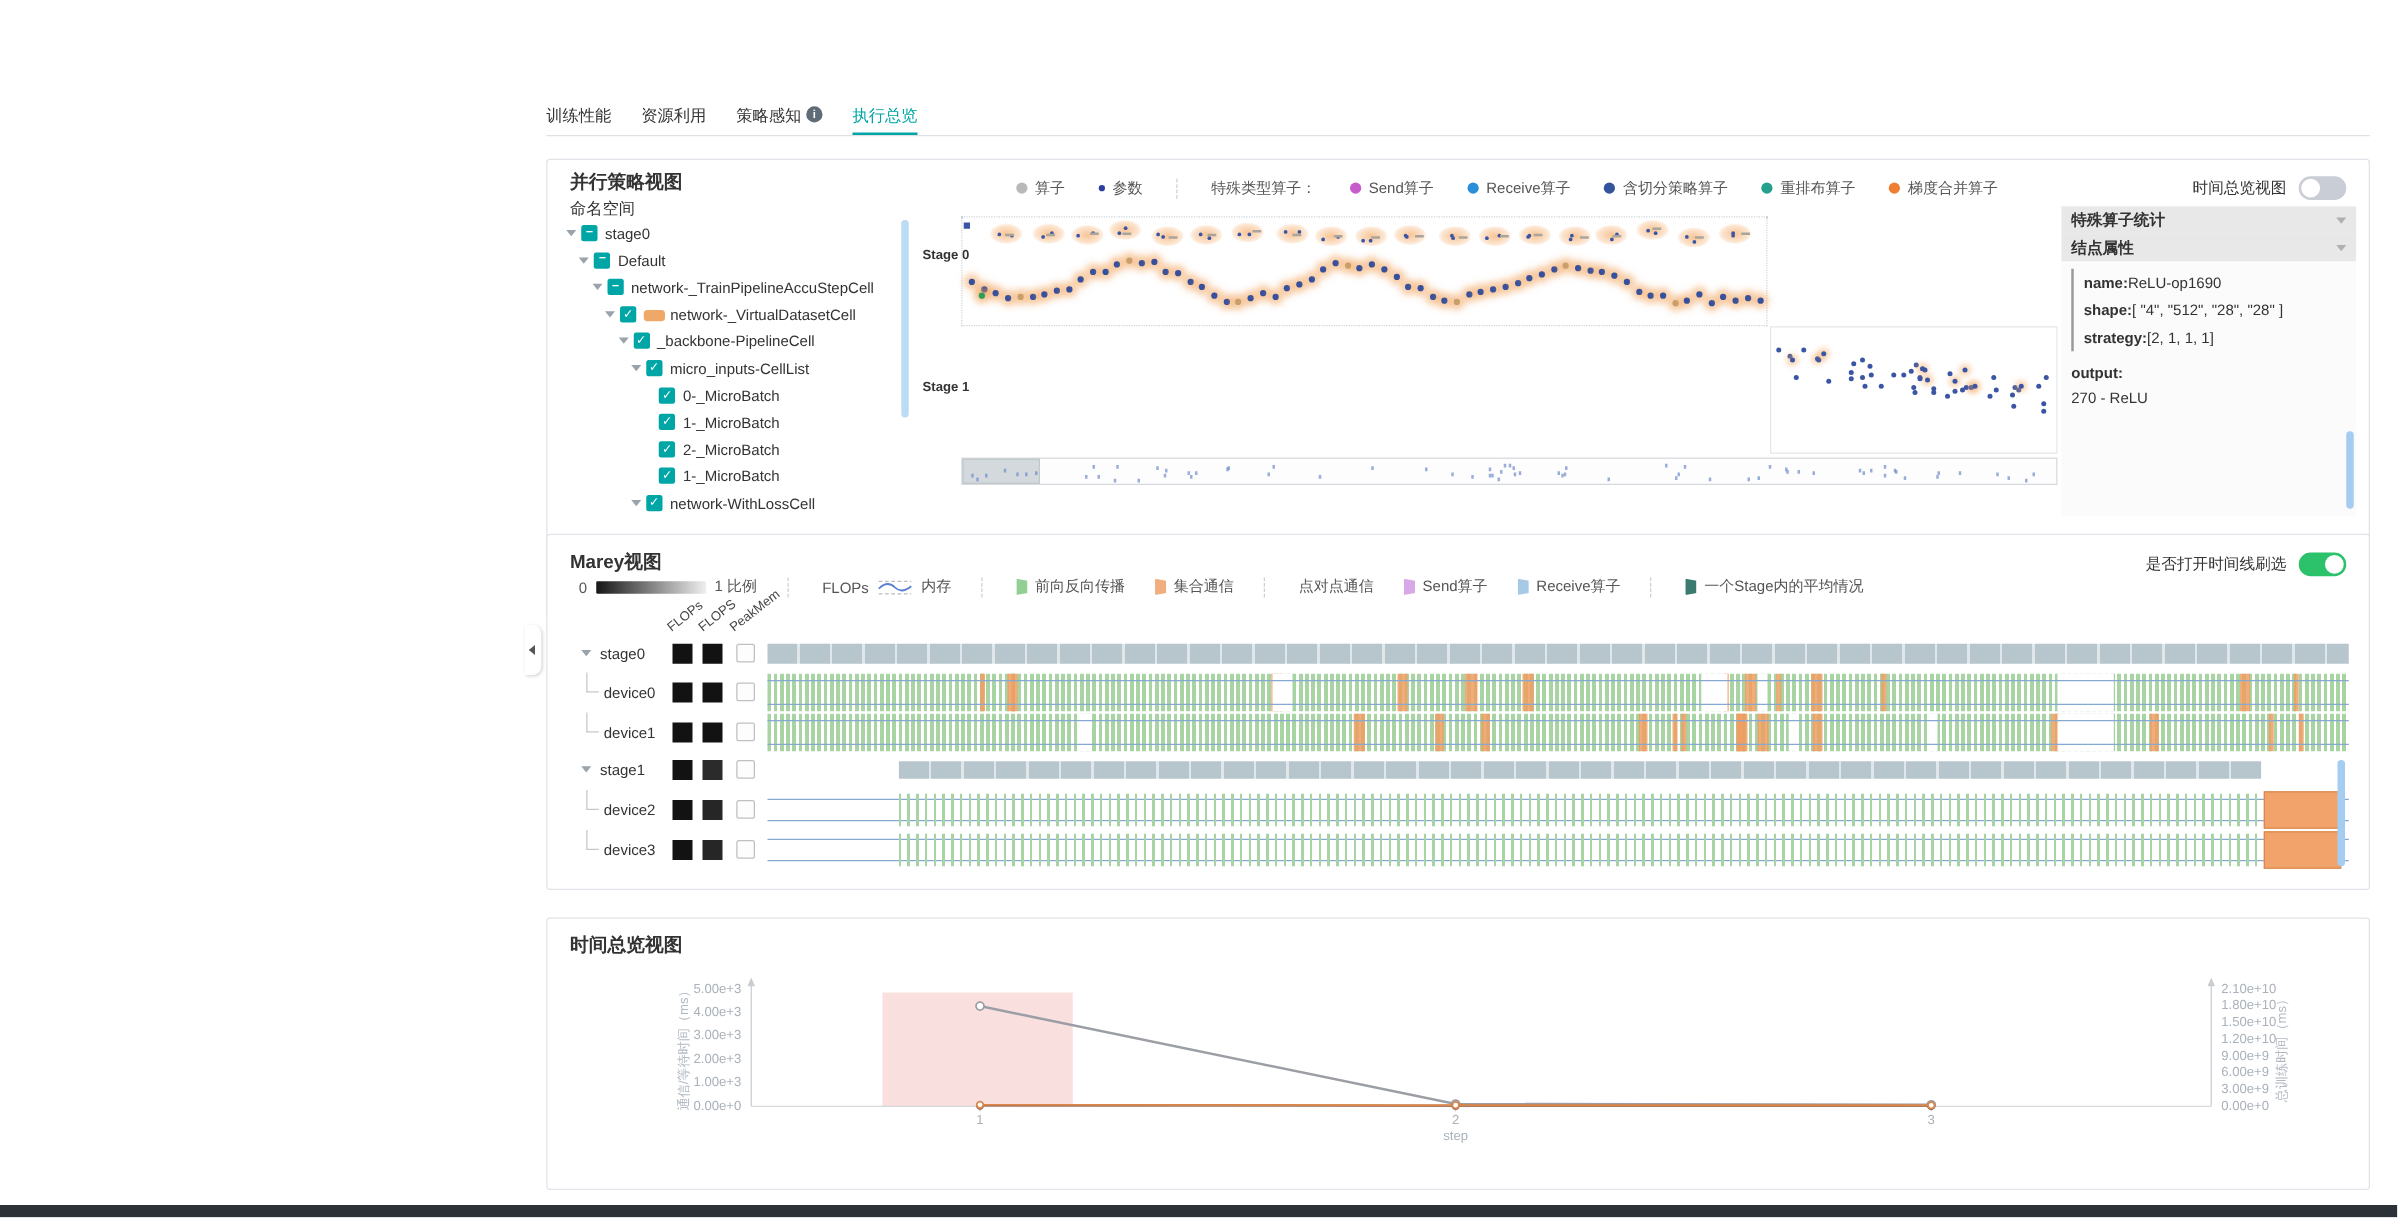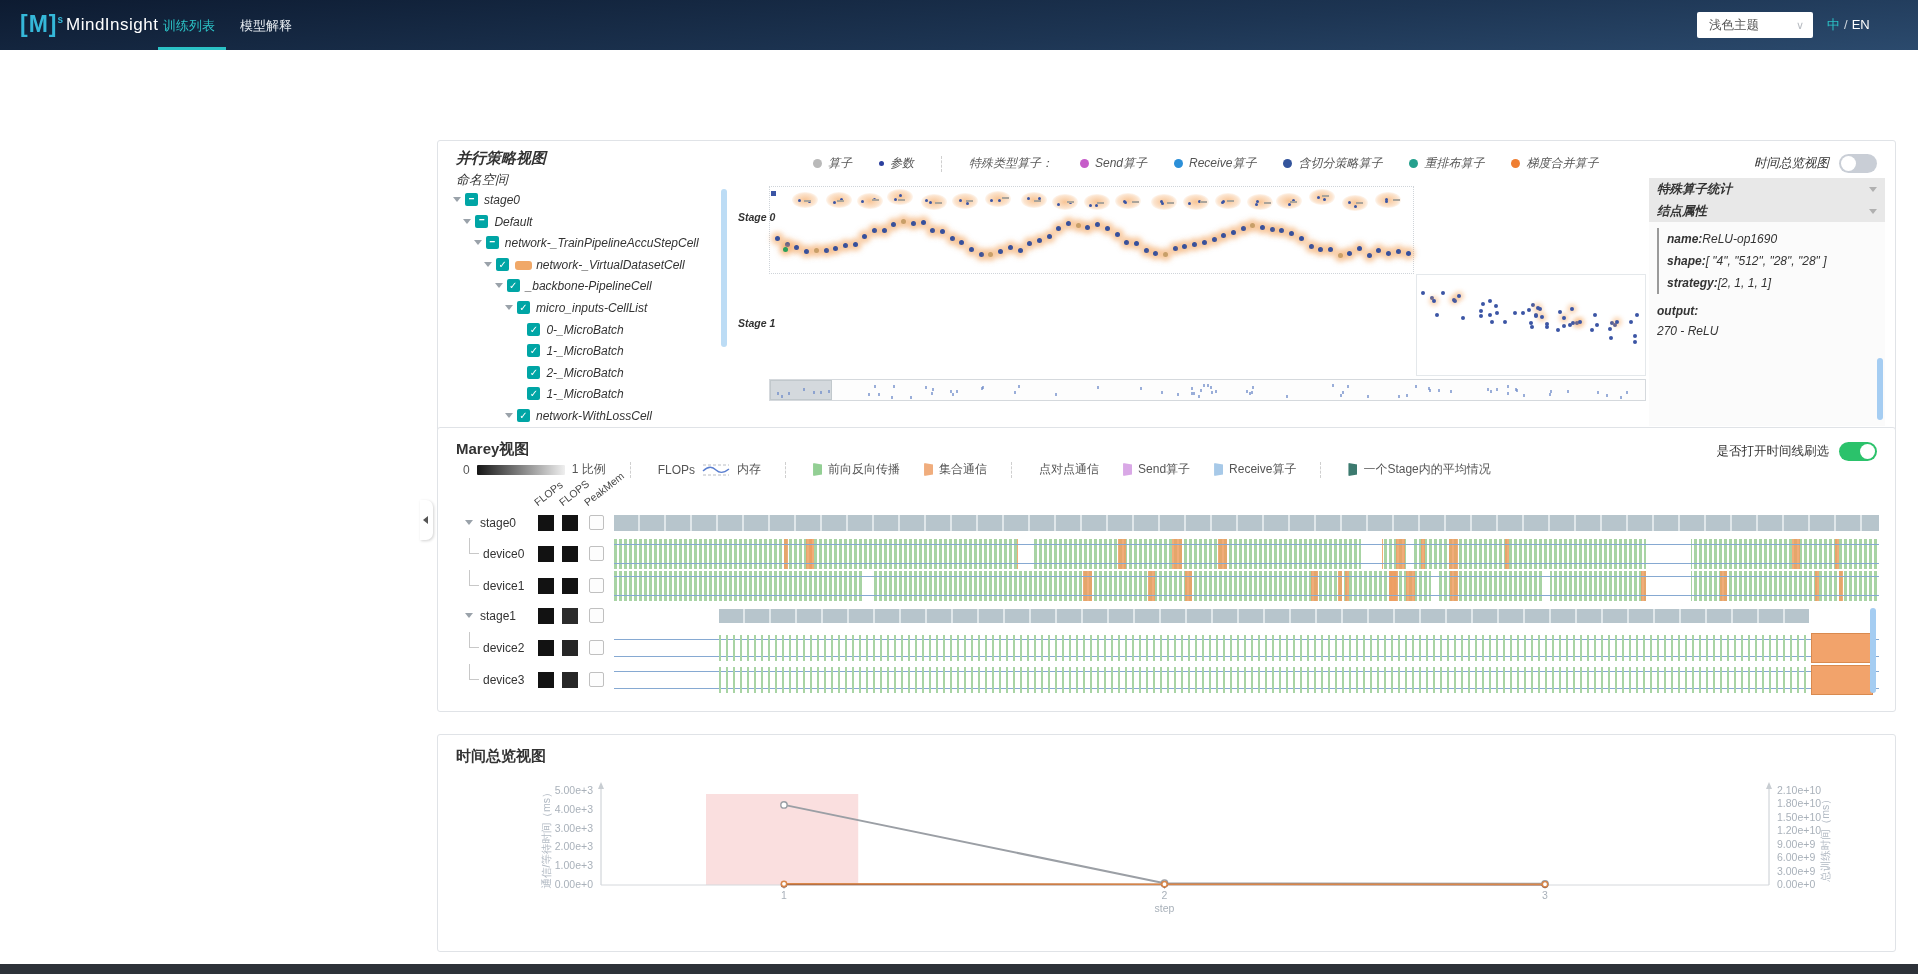--- a/index.html
+++ b/index.html
@@ -48,21 +48,21 @@
   .mtab { font-size:13px; color:#333; padding-bottom:7px; cursor:pointer; display:flex; align-items:flex-start; gap:4px;}
   .mtab.active { color:#00a5a5; border-bottom:2px solid #00a5a5; }
   .info-ic { display:inline-block; width:13px; height:13px; border-radius:50%; background:#5f6b77; color:#fff;
     font-size:9px; font-weight:bold; text-align:center; line-height:13px; margin-top:1px;}
 
   
   .card { position:absolute; left:437px; width:1459px; background:#fff; border:1px solid #e0e3e7; border-radius:3px; }
   .card-title { position:absolute; left:18px; font-size:15px; font-weight:bold; color:#333; }
 
   
-  #card1 { top:140px; height:365px;font-style:italic; }
+  #card1 { top:127px; height:365px; }
   .ns-label { position:absolute; left:18px; top:30px; font-size:13px; color:#333; }
   .tree-row { position:absolute; height:18px; font-size:12px; color:#333; white-space:nowrap; }
   .expander { position:absolute; width:0; height:0; border-top:5px solid #9aa2aa; border-left:4px solid transparent;
     border-right:4px solid transparent; top:6px; cursor:pointer;}
   .cb { position:absolute; top:2px; width:13px; height:13px; border-radius:2px; background:#00a5a5;
     color:#fff; font-size:10px; line-height:13px; text-align:center; cursor:pointer;}
   .cb.partial::after { content:"–"; position:relative; top:-1.5px; font-weight:bold;}
   .cb.checked::after { content:"✓"; }
   .tree-icon { position:absolute; top:5px; width:17px; height:9px; border-radius:3px; background:#f0a868; }
   .tree-label { position:absolute; top:2px; }
@@ -139,40 +139,41 @@
   .tv-marker .ln { position:absolute; left:0; top:3px; width:24px; height:2px; }
   .tv-marker .ci { position:absolute; left:8px; top:0; width:8px; height:8px; border-radius:50%; background:#fff; border:1.5px solid; }
 
   .footer-strip { position:absolute; left:0; top:964px; width:1918px; height:10px; background:#2d3239; }
 </style>
 </head>
 <body>
 
 <div class="page">
 
-  <div class="navbar">
-    <div class="logo"><span>[M]</span><sup>s</sup></div>
-    <div class="brand">MindInsight</div>
-    <div class="nav-item active" style="left:163px;">训练列表</div>
-    <div class="nav-item" style="left:240px;">模型解释</div>
-    <div class="nav-underline"></div>
-    <div class="theme-select">
-      <span>浅色主题</span>
-      <span class="chev">∨</span>
-    </div>
-    <div class="lang">
-      <span class="zh">中</span><span class="sep">/</span><span>EN</span>
-    </div>
-  </div>
 
 
   <div class="collapse-handle">
       <div class="arr"></div>
     </div>
 
+  <div class="main-tabs" id="main-tabs">
+      <div class="mtab">
+        <span>训练性能</span>
+      </div>
+      <div class="mtab">
+        <span>资源利用</span>
+      </div>
+      <div class="mtab">
+        <span>策略感知</span>
+        <span class="info-ic">i</span>
+      </div>
+      <div class="mtab active">
+        <span>执行总览</span>
+      </div>
+    </div>
 
   <div class="card" id="card1">
     <div class="card-title" style="top:8px;">并行策略视图</div>
     <div class="ns-label">命名空间</div>
     <div id="tree">
         <div class="tree-row" style="top: 50px; left: 0px;">
           <div class="expander" style="left: 15px;"></div>
           <div class="cb partial" style="left: 27px;"></div>
           <div class="tree-label" style="left: 46px;">stage0</div>
         </div>

